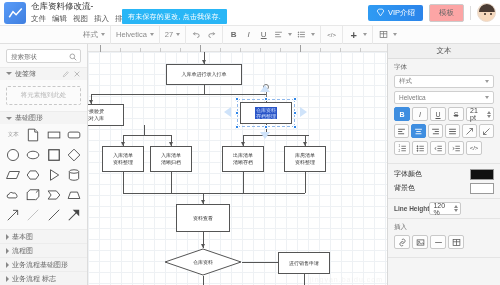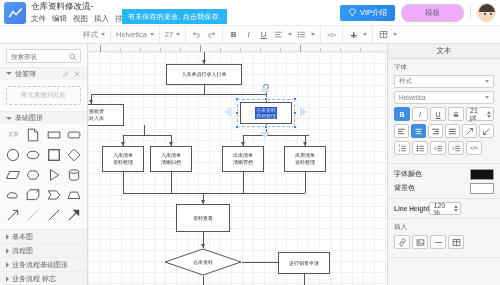--- a/index.html
+++ b/index.html
@@ -21,21 +21,21 @@
   .doc-title { font-size:8.5px; color:#333; line-height:11px; white-space:nowrap; }
   .menubar { display:flex; gap:6px; font-size:7.5px; color:#555; line-height:11px; margin-top:1px;}
   .menubar span { cursor:default; }
   .save-banner { position:absolute; left:122px; top:9px; height:15px; background:#29b6f6;
                  color:#fff; font-size:7px; display:flex; align-items:center; padding:0 6px;
                  border-radius:1px; white-space:nowrap; letter-spacing:.2px;}
   .tb-right { position:absolute; right:4px; top:3px; display:flex; align-items:center; gap:6px; }
   .vip-btn { background:linear-gradient(90deg,#2f9bf3,#2b84ea); color:#fff; font-size:7.5px;
              padding:3px 8px; border-radius:2px; display:flex; align-items:center; gap:3px; white-space:nowrap;}
   .vip-btn svg { width:9px; height:9px; }
-  .ghost-btn { border:1px solid #ccc; background:#f0abfc; color:#666; font-size:7.5px; padding:3px 23px; border-radius:8px; }
+  .ghost-btn { border:1px solid #ccc; background:#fca5a5; color:#666; font-size:7.5px; padding:3px 9px; border-radius:2px; }
   .vdiv { width:1px; height:14px; background:#ddd; }
   .blue-btn { background:#2f86e8; color:#fff; font-size:7.5px; padding:3px 11px; border-radius:2px; }
   .avatar { width:19px; height:19px; border-radius:50%; background:#f3d9c0; overflow:hidden; position:relative; border:1px solid #eadbcd;}
   .avatar .hair { position:absolute; top:0; left:1px; width:17px; height:8px; background:#4a3b33; border-radius:9px 9px 0 0;}
   .avatar .face { position:absolute; top:5px; left:3px; width:13px; height:13px; background:#f7d9bd; border-radius:50%;}
   .avatar .eye { position:absolute; top:9px; width:2px; height:2px; background:#3a2d26; border-radius:50%;}
 
   
   .toolbar { height:18px; background:#fcfcfc; border-bottom:1px solid #e0e0e0; display:flex; align-items:center;
              padding-left:78px; gap:0; font-size:7.5px; color:#777; flex:0 0 18px;}

